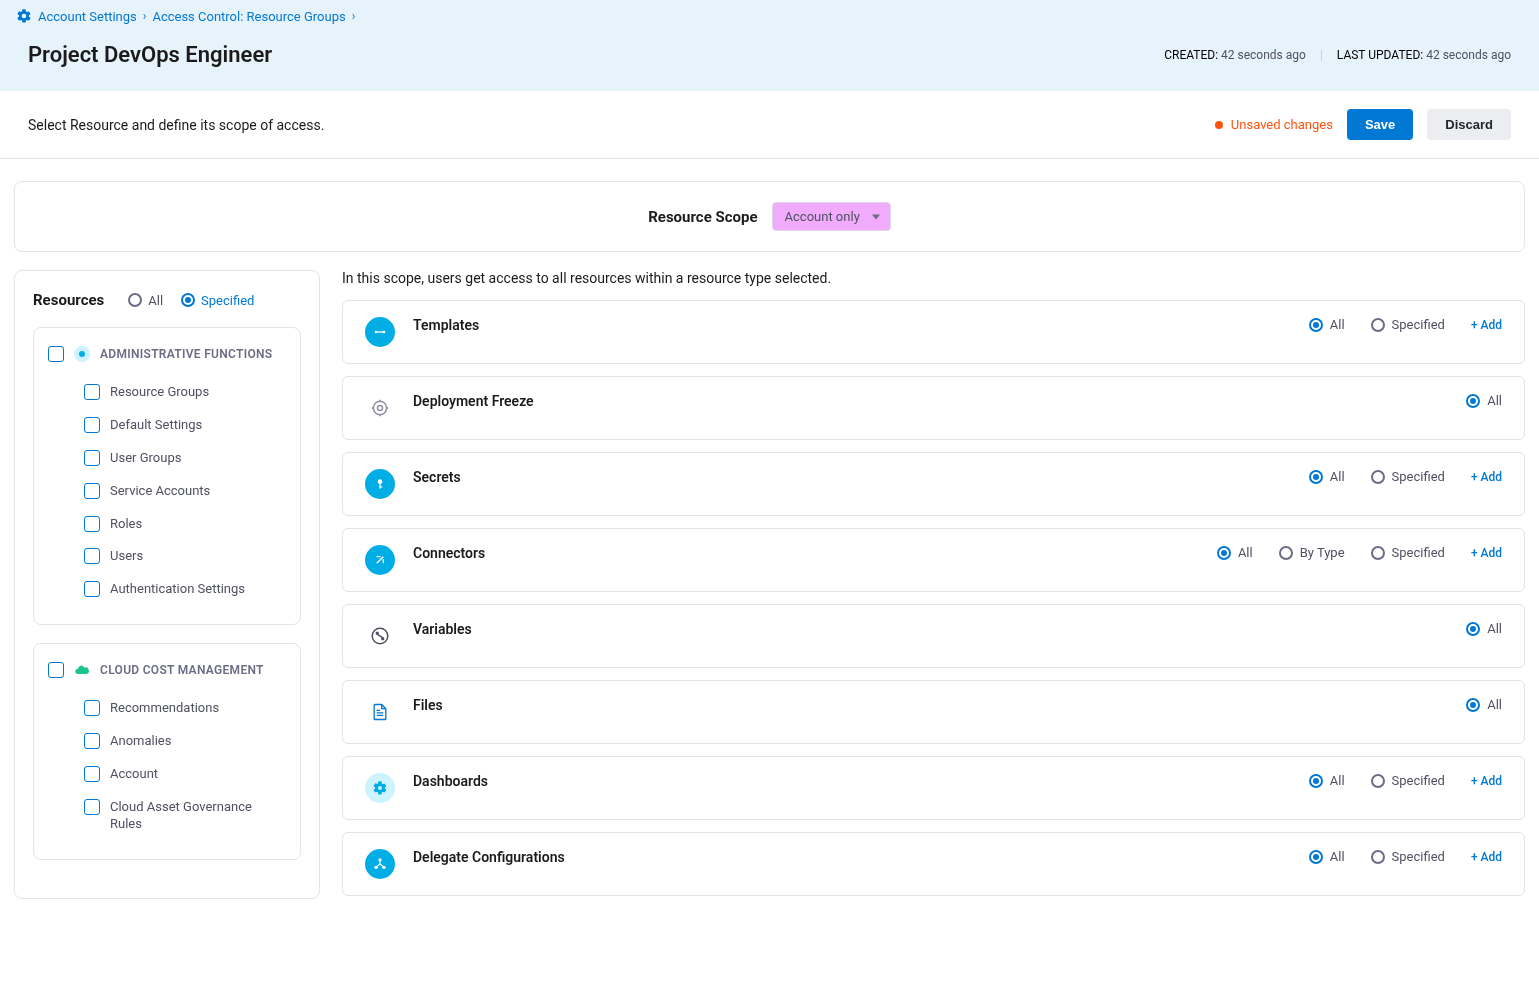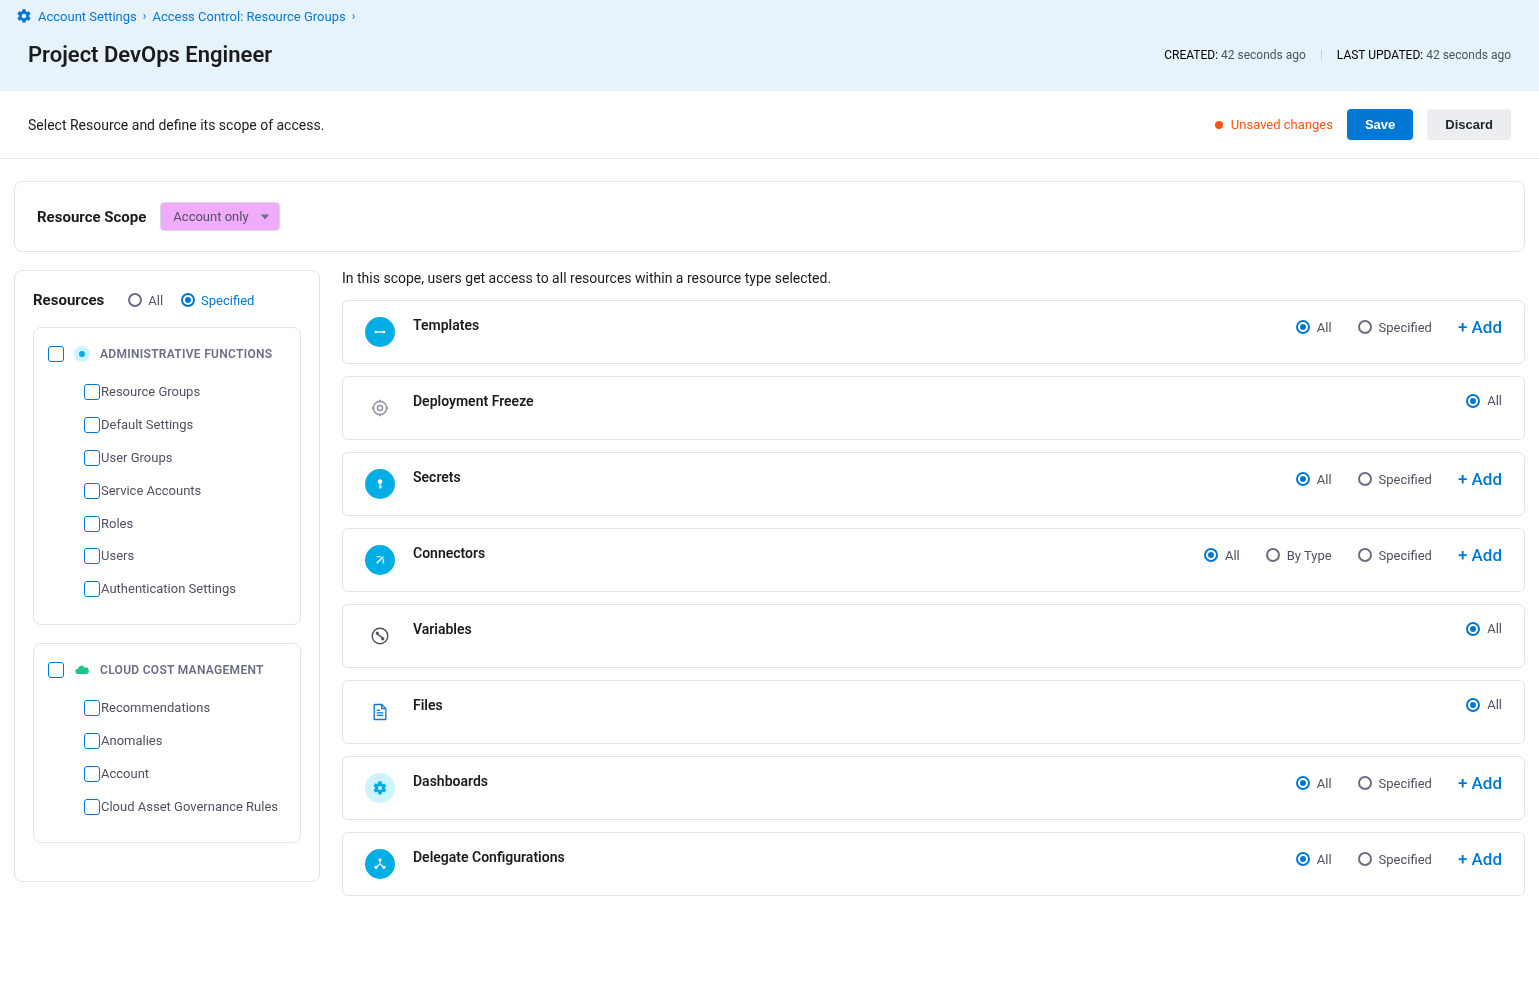--- a/index.html
+++ b/index.html
@@ -20,21 +20,21 @@
   .action-bar { display: flex; align-items: center; justify-content: space-between; padding: 18px 28px; border-bottom: 1px solid #e4e4e7; background:#fff; }
   .action-desc { font-size: 14px; color: #1b1b1b; }
   .action-right { display: flex; align-items: center; gap: 14px; }
   .unsaved { display: flex; align-items: center; gap: 8px; color: #ff5310; font-size: 13px; }
   .unsaved-dot { width: 8px; height: 8px; border-radius: 50%; background: #ff5310; }
   .btn { border: none; border-radius: 4px; padding: 8px 18px; font-size: 13px; font-weight: 700; cursor: pointer; }
   .btn-primary { background: #0278d5; color: #fff; }
   .btn-secondary { background: #ebedf0; color: #22272e; }
 
   .content { padding: 0 14px 40px 14px; }
-  .scope-card { border: 1px solid #e4e4e7; border-radius: 8px; padding: 20px 22px; margin: 22px 0 18px 0; display: flex; align-items: center; gap: 14px; }
+  .scope-card { border: 1px solid #e4e4e7; border-radius: 8px; padding: 20px 22px; margin: 22px 0 18px 0; display: flex; align-items: center; gap: 14px; justify-content: center; }
   .scope-label { font-weight: 700; font-size: 15px; }
   .scope-select { border: 1px solid #d9dae6; border-radius: 4px; padding: 6px 30px 6px 12px; font-size: 13px; color: #4f5162; background: #f0abfc; position: relative; cursor: pointer; }
   .scope-select::after { content: ""; position: absolute; right: 10px; top: 50%; width: 0; height: 0; border-left: 4px solid transparent; border-right: 4px solid transparent; border-top: 5px solid #6b6d85; transform: translateY(-50%); }
 
   .two-col { display: flex; gap: 22px; align-items: flex-start; }
   .left-col { width: 306px; flex: 0 0 306px; border: 1px solid #e4e4e7; border-radius: 8px; padding: 20px 18px; }
   .right-col { flex: 1; }
 
   .res-head { display: flex; align-items: center; gap: 24px; margin-bottom: 18px; }
   .res-title { font-weight: 700; font-size: 15px; }
@@ -47,34 +47,34 @@
   .radio-item.checked { color: #0278d5; }
 
   .group-card { border: 1px solid #e4e4e7; border-radius: 8px; padding: 18px 14px; margin-bottom: 18px; }
   .group-head { display: flex; align-items: center; gap: 10px; margin-bottom: 14px; }
   .group-head .cat { font-size: 12px; font-weight: 600; color: #6b6d85; letter-spacing: .3px; }
   .checkbox { width: 16px; height: 16px; border: 1.5px solid #0278d5; border-radius: 3px; flex: 0 0 16px; cursor: pointer; }
   .cat-icon { width: 16px; height: 16px; border-radius: 50%; display: inline-flex; align-items: center; justify-content: center; font-size: 10px; }
   .cat-icon.admin { background: #cdf4fe; }
   .cat-icon.admin::after { content: ""; width: 6px; height: 6px; border-radius: 50%; background: #00ade4; }
   .cat-icon.ccm { color: #00ade4; }
-  .sub-item { display: flex; align-items: flex-start; gap: 1px; padding: 8px 0 8px 36px; font-size: 13px; color: #4f5162; }
+  .sub-item { display: flex; align-items: flex-start; gap: 10px; padding: 8px 0 8px 36px; font-size: 13px; color: #4f5162; }
   .sub-item .lbl { line-height: 1.3; }
 
   .scope-note { font-size: 14px; color: #1b1b1b; margin-bottom: 14px; }
   .res-row { background: #fff; border: 1px solid #e4e4e7; border-radius: 6px; margin-bottom: 12px; padding: 16px 22px; display: flex; align-items: flex-start; }
   .res-row .icon-wrap { width: 30px; height: 30px; border-radius: 50%; display: flex; align-items: center; justify-content: center; margin-right: 18px; flex: 0 0 30px; }
   .icon-blue { background: #00ade4; color: #fff; }
   .icon-lblue { background: #cdf4fe; color: #00ade4; }
   .icon-grey { background: transparent; color: #9293a4; }
   .icon-outline { background: transparent; color: #0278d5; }
   .res-name { font-weight: 600; font-size: 14px; flex: 0 0 auto; }
   .res-spacer { flex: 1; }
   .res-opts { display: flex; align-items: center; gap: 26px; }
-  .add-link { color: #0278d5; font-size: 17px; font-weight: 500; cursor: pointer; white-space: nowrap; }
+  .add-link { color: #0278d5; font-size: 12px; font-weight: 500; cursor: pointer; white-space: nowrap; }
   .opt { display: flex; align-items: center; gap: 7px; font-size: 13px; color: #4f5162; cursor: pointer; white-space: nowrap;}
   svg { display: block; }
 </style>
 </head>
 <body>
 
 <div class="header-band">
   <div class="breadcrumb">
     <span class="gear-ic">
       <svg viewBox="0 0 24 24" fill="currentColor">

